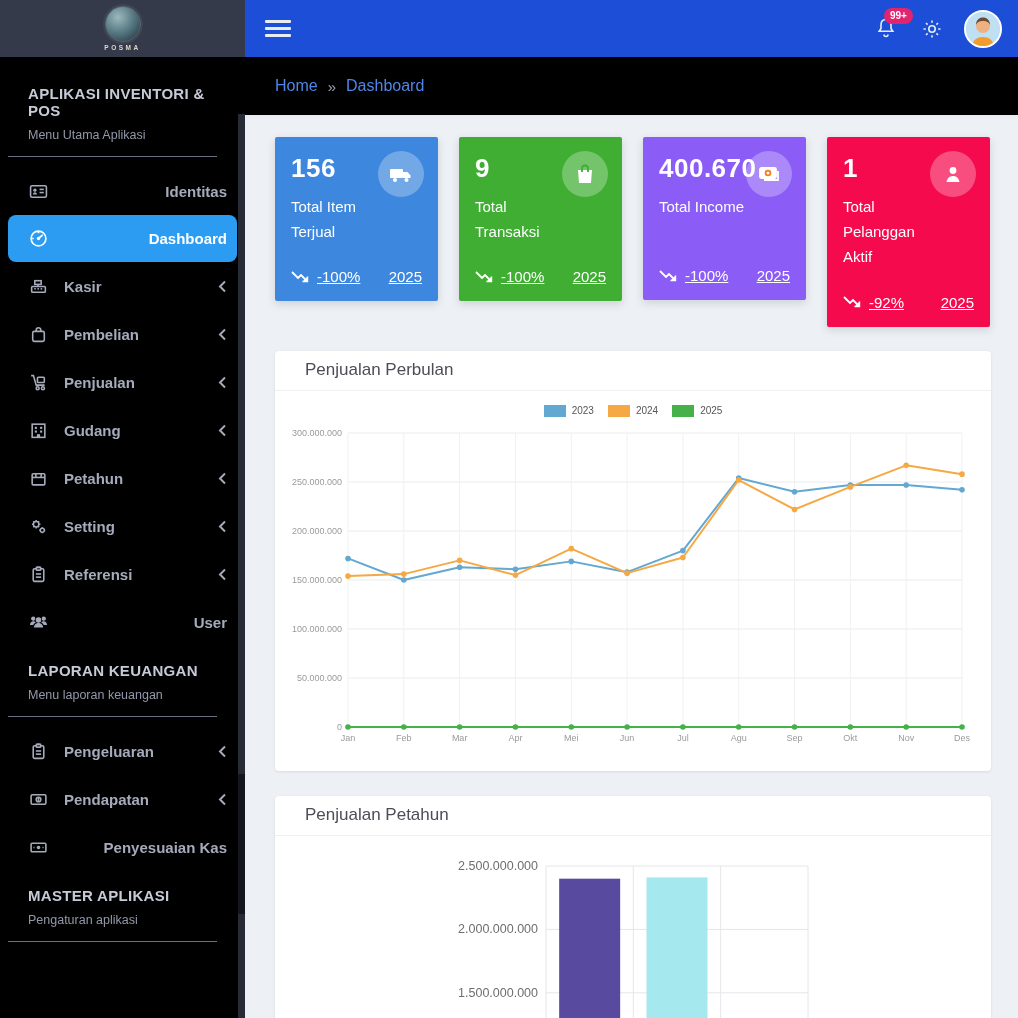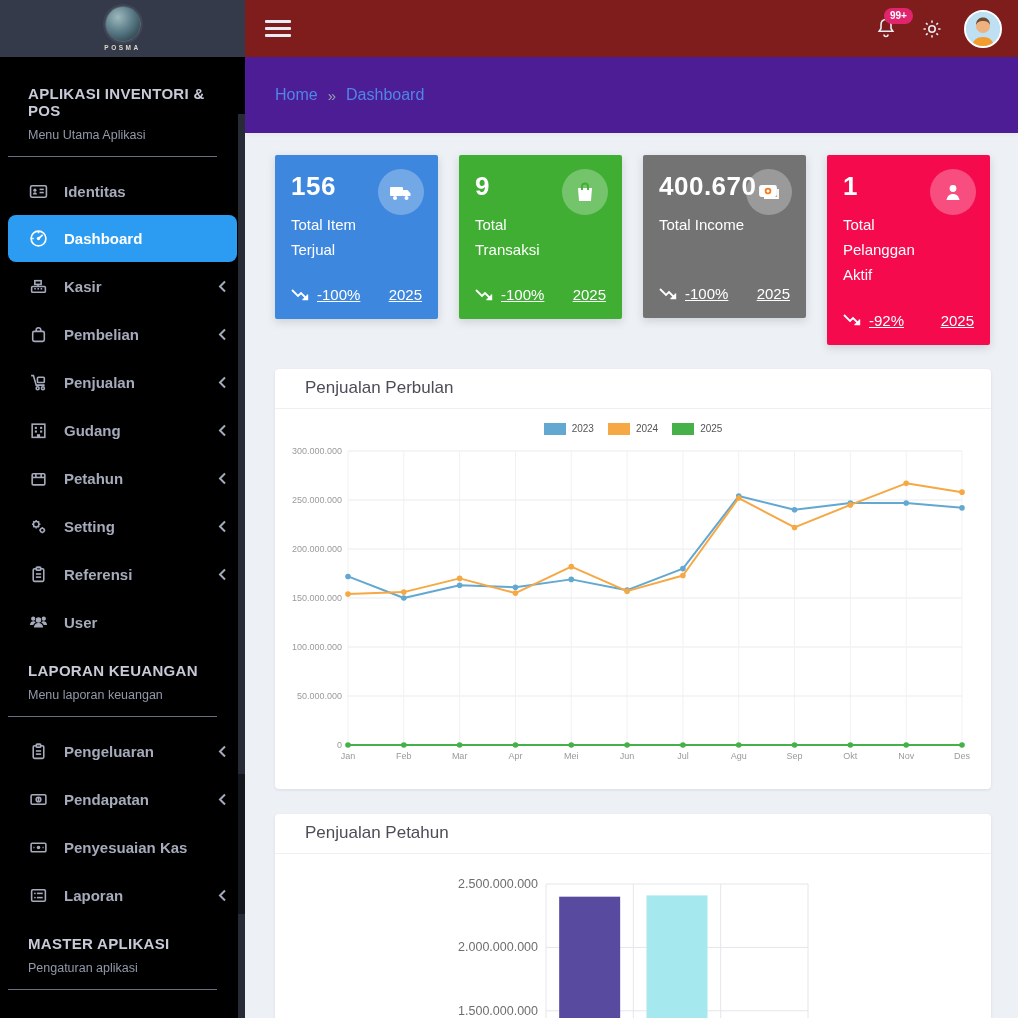--- a/index.html
+++ b/index.html
@@ -13,45 +13,45 @@
     background:radial-gradient(circle at 35% 30%, #9db8bc 0%, #5b7d88 45%, #1d2d38 100%);
     border:1px solid #55656d; box-shadow:0 0 0 2px rgba(255,255,255,0.06); }
   .brand-name { font-size:6.5px; font-weight:bold; color:#ded9c9; letter-spacing:2.5px; margin-top:2px; }
   .side-scroll { padding:18px 0 0 0; position:relative; }
   .section-head { padding:10px 28px 0 28px; }
   .section-title { color:#c7cbd8; font-size:15px; font-weight:700; letter-spacing:0.3px; margin-bottom:9px; }
   .section-sub { color:#9298a9; font-size:12.5px; margin-bottom:14px; }
   .section-divider { border:none; border-top:1px solid #6a6f80; margin:0 28px 6px 8px; }
   ul.menu { list-style:none; padding:4px 0 6px 0; }
   .menu-item { display:flex; align-items:center; height:48px; padding:0 18px 0 28px;
-    color:#a6abbc; font-size:15px; font-weight:700; cursor:pointer; position:relative; }
+    color:#a6abbc; font-size:15px; font-weight:700; cursor:pointer; position:relative;justify-content:space-between; }
   .menu-item .mi-icon { width:20px; height:20px; margin-right:16px; flex:0 0 20px; display:flex; align-items:center; justify-content:center; }
   .menu-item .mi-icon svg { stroke:#a6abbc; }
   .menu-item.active { background:#2b9cf2; color:#ffffff; border-radius:8px; margin:0 8px; padding:0 10px 0 20px; height:47px; }
   .menu-item.active .mi-icon svg { stroke:#ffffff; }
   .chev { margin-left:auto; display:flex; align-items:center; }
   .chev svg { stroke:#a6abbc; }
   .side-scrollbar-track { position:absolute; right:0; top:57px; width:7px; height:961px; background:#272b36; }
   .side-scrollbar-thumb { position:absolute; right:0; top:660px; width:7px; height:140px; background:#14161e; }
 
   
-  .topbar { position:absolute; left:245px; top:0; right:0; height:57px; background:#7f1d1d;
+  .topbar { position:absolute; left:245px; top:0; right:0; height:57px; background:#1d4ed8;
     display:flex; align-items:center; padding:0 16px 0 20px; z-index:4; }
   .hamburger { width:26px; cursor:pointer; }
   .hamburger div { height:3px; background:#e8edf3; margin:4px 0; border-radius:1px; }
   .topbar-right { margin-left:auto; display:flex; align-items:center; gap:20px; }
   .bell-wrap { position:relative; cursor:pointer; width:26px; height:28px; }
   .badge { position:absolute; top:-7px; left:10px; background:#e0246e; color:#fff; font-size:10px; font-weight:bold;
     padding:2px 6px; border-radius:9px; line-height:1.2; }
   .gear-btn { cursor:pointer; display:flex; }
   .avatar { width:38px; height:38px; border-radius:50%; background:#bfe0f2; border:2px solid #ffffff; overflow:hidden; cursor:pointer; }
 
   
   .content { position:absolute; left:245px; top:57px; right:0; bottom:0; background:#edf0f4; overflow:hidden; }
-  .breadcrumb-bar { background:#4c1d95; height:76px; display:flex; align-items:center; padding:0 30px;
+  .breadcrumb-bar { background:#000000; height:58px; display:flex; align-items:center; padding:0 30px;
     box-shadow:0 2px 4px rgba(120,130,140,0.06); }
   .crumb { color:#4f86e8; font-size:16px; text-decoration:none; cursor:pointer; }
   .crumb-sep { color:#9aa3b0; margin:0 10px; font-size:15px; }
 
   .cards-row { display:flex; align-items:flex-start; gap:21px; margin:22px 28px 0 30px; }
   .stat-card { width:163px; min-height:163px; border-radius:2px; color:#fff; padding:16px; position:relative;
     display:flex; flex-direction:column; box-shadow:0 3px 8px rgba(60,70,90,0.18); }
   .stat-value { font-size:26px; font-weight:700; letter-spacing:0.5px; margin-bottom:10px; }
   .stat-label { font-size:15px; line-height:1.68; max-width:92px; }
   .stat-icon { position:absolute; top:14px; right:14px; width:46px; height:46px; border-radius:50%;
@@ -285,37 +285,20 @@
         <span class="mi-icon">
           <svg width="19" height="19" viewBox="0 0 18 18" fill="none" stroke-width="1.5">
               <rect x="2" y="5" width="14" height="8" rx="1"></rect>
               <circle cx="9" cy="9" r="1.7" fill="#a6abbc" stroke="none"></circle>
               <line x1="4.2" y1="9" x2="5.2" y2="9"></line>
               <line x1="12.8" y1="9" x2="13.8" y2="9"></line>
             </svg>
         </span>
         <span class="mi-label">Penyesuaian Kas</span>
       </li>
-      <li class="menu-item">
-        <span class="mi-icon">
-          <svg width="19" height="19" viewBox="0 0 18 18" fill="none" stroke-width="1.5">
-              <rect x="2.5" y="3.5" width="13" height="11" rx="1.2"></rect>
-              <circle cx="5.6" cy="7" r="0.8" fill="#a6abbc" stroke="none"></circle>
-              <line x1="7.5" y1="7" x2="13" y2="7"></line>
-              <circle cx="5.6" cy="11" r="0.8" fill="#a6abbc" stroke="none"></circle>
-              <line x1="7.5" y1="11" x2="13" y2="11"></line>
-            </svg>
-        </span>
-        <span class="mi-label">Laporan</span>
-        <span class="chev">
-            <svg width="9" height="13" viewBox="0 0 9 13" fill="none" stroke-width="2">
-              <polyline points="7,1.5 2,6.5 7,11.5"></polyline>
-            </svg>
-          </span>
-      </li>
     </ul>
 
     <div class="section-head">
       <div class="section-title">MASTER APLIKASI</div>
       <div class="section-sub">Pengaturan aplikasi</div>
     </div>
     <hr class="section-divider">
 
     <div class="side-scrollbar-track">
       <div class="side-scrollbar-thumb"></div>
@@ -402,21 +385,21 @@
           <svg width="19" height="12" viewBox="0 0 19 12" fill="none" stroke="#ffffff" stroke-width="1.8">
               <polyline points="1,1 7,7 10,4 15.5,9.5"></polyline>
               <polyline points="11.5,10.5 16.5,10.5 16.5,5.5" fill="#ffffff" stroke-width="1.4"></polyline>
             </svg>
         </span>
         <span>-100%</span>
         <span class="stat-year">2025</span>
       </div>
     </div>
 
-    <div class="stat-card" style="background: #737373;">
+    <div class="stat-card" style="background: #8b5cf6;">
       <div class="stat-value">400.670</div>
       <div class="stat-label">Total Income</div>
       <div class="stat-icon">
         <svg width="26" height="26" viewBox="0 0 26 26" fill="none" stroke="#ffffff" stroke-width="1.8">
             <rect x="4" y="7" width="16" height="10" rx="1.5" fill="#ffffff"></rect>
             <circle cx="12" cy="12" r="2.4" stroke="#f57a20"></circle>
             <path d="M22 10v9H8"></path>
           </svg>
       </div>
       <div class="stat-footer">

